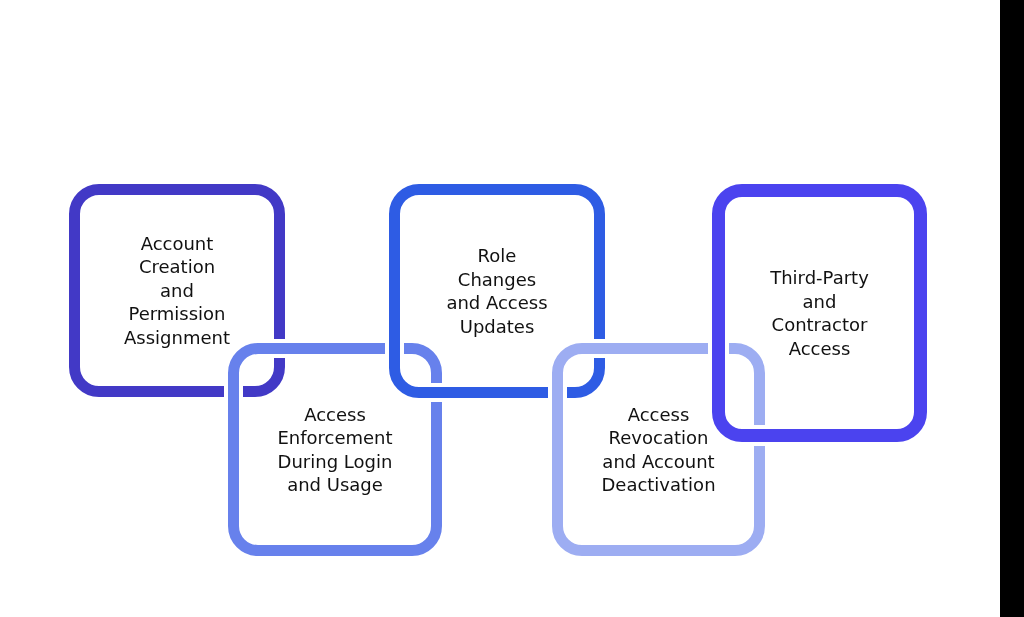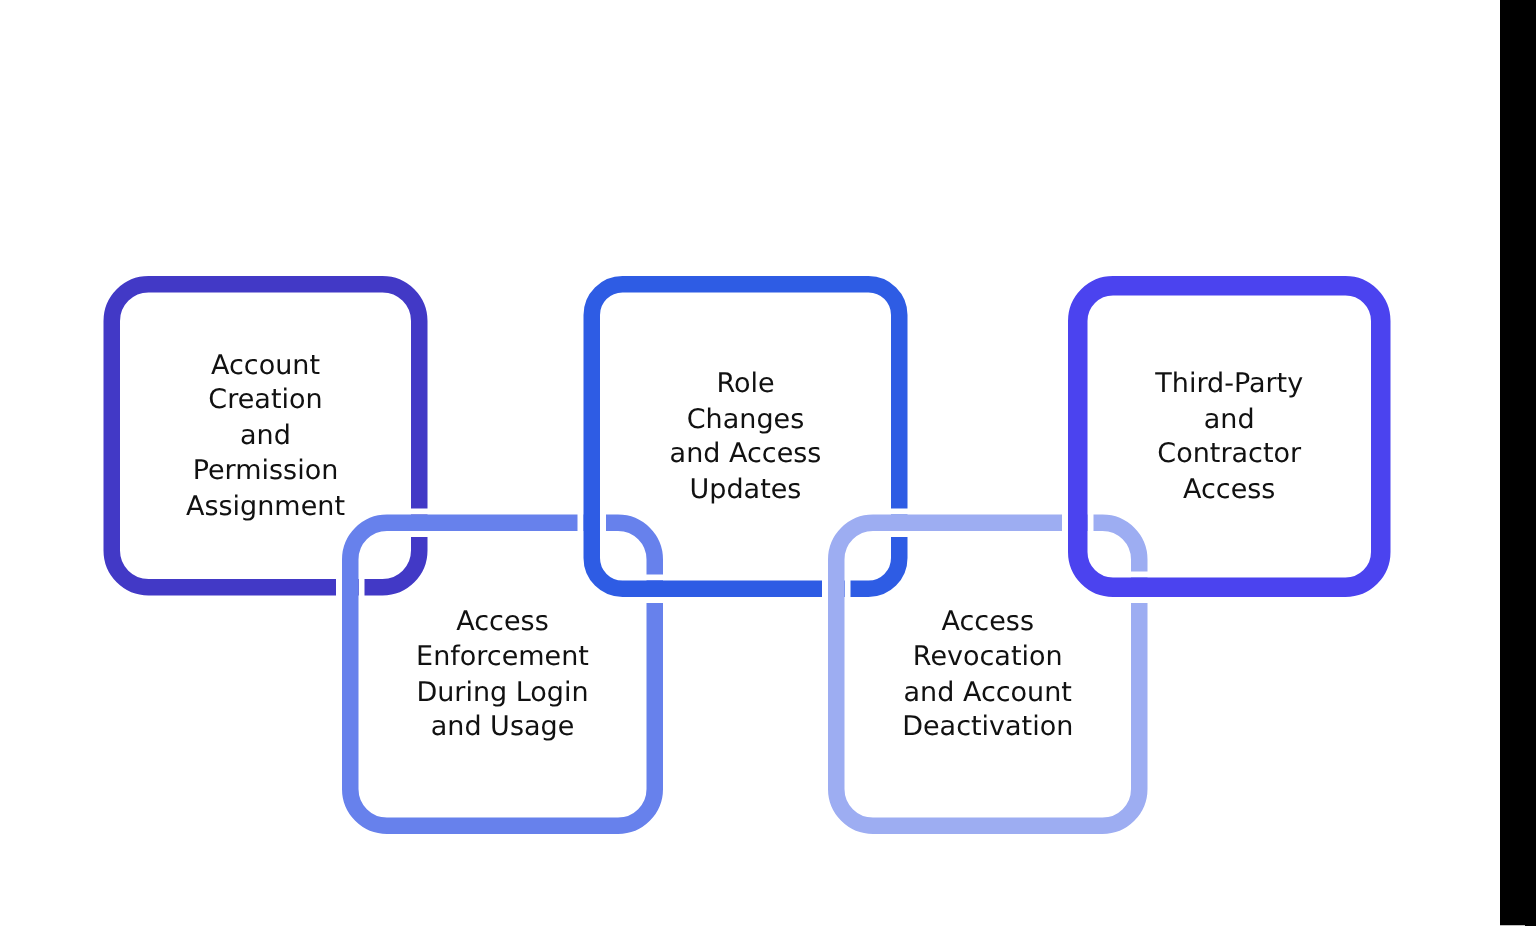--- a/index.html
+++ b/index.html
@@ -50,21 +50,21 @@
     font-size: 18px;
     font-weight: 500;
     line-height: 23.5px;
     color: #111111;
     padding: 0 14px;
   }
   .box-1 { left: 69px;  top: 184px; width: 216px; height: 213px; z-index: 1; }
   .box-2 { left: 228px; top: 343px; width: 214px; height: 213px; z-index: 2; }
   .box-3 { left: 389px; top: 184px; width: 216px; height: 214px; z-index: 3; }
   .box-4 { left: 552px; top: 343px; width: 213px; height: 213px; z-index: 4; }
-  .box-5 { left: 712px; top: 184px; width: 215px; height: 214px; z-index: 5; border-width: 13px; }
+  .box-5 { left: 712px; top: 184px; width: 215px; height: 258px; z-index: 5; border-width: 13px; }
 </style>
 </head>
 <body>
 
 <div class="canvas">
 
 
   <div class="link-box box-1" style="border-color: rgb(66, 57, 198);">
     <span class="label">Account
 Creation
@@ -73,21 +73,21 @@
 Assignment</span>
   </div>
 
   <div class="link-box box-2" style="border-color: rgb(103, 129, 236);">
     <span class="label">Access
 Enforcement
 During Login
 and Usage</span>
   </div>
 
-  <div class="link-box box-3" style="border-color: rgb(46, 92, 228); border-radius: 26px;">
+  <div class="link-box box-3" style="border-color: rgb(46, 92, 228);">
     <span class="label">Role
 Changes
 and Access
 Updates</span>
   </div>
 
   <div class="link-box box-4" style="border-color: rgb(157, 173, 242);">
     <span class="label">Access
 Revocation
 and Account

